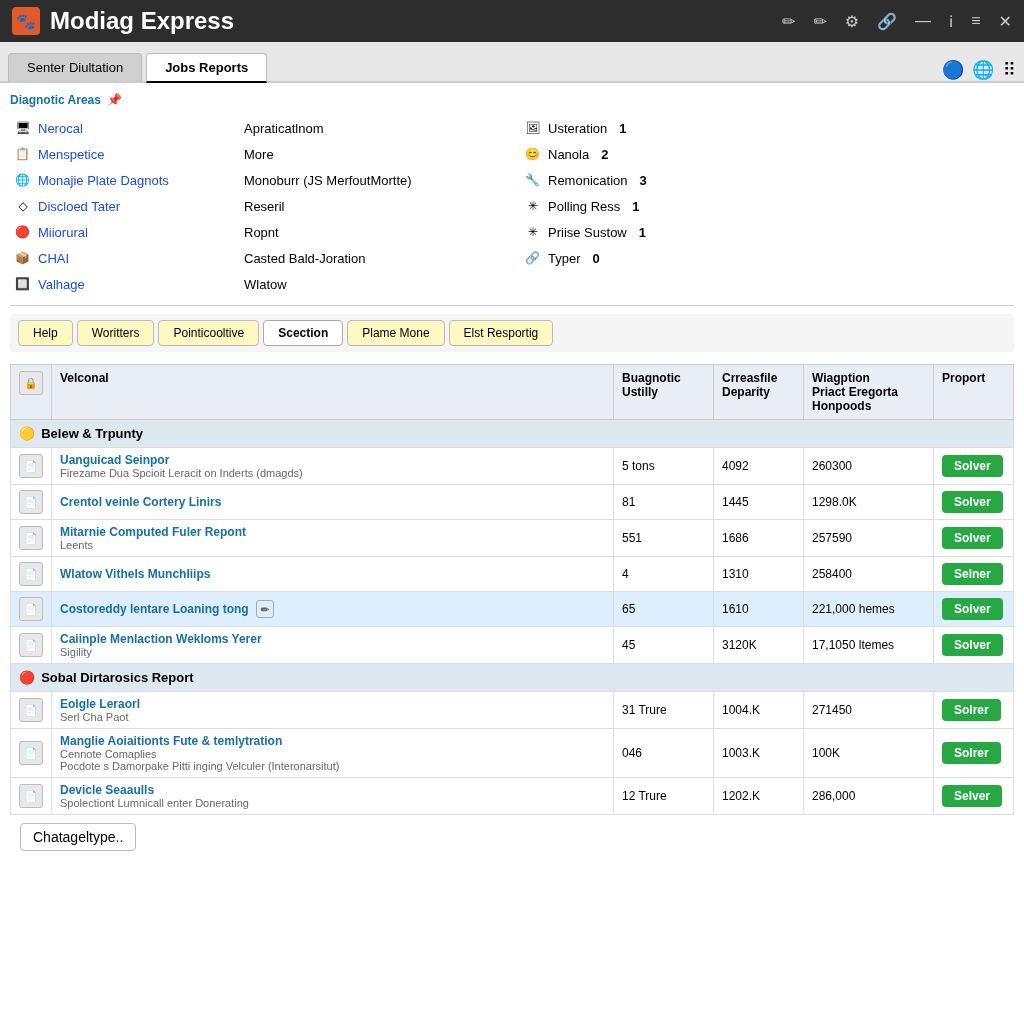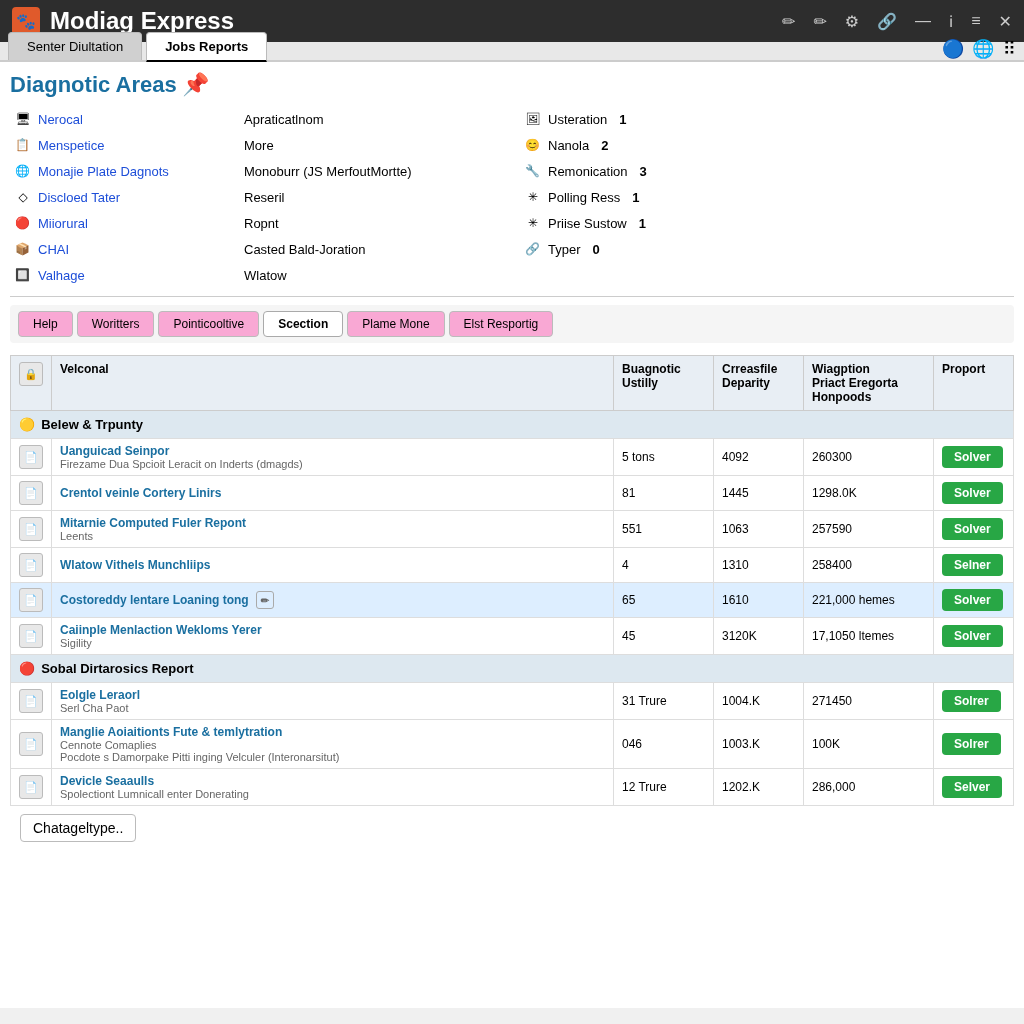--- a/index.html
+++ b/index.html
@@ -26,21 +26,21 @@
     .title-bar-controls { display: flex; gap: 18px; align-items: center; }
     .title-bar-controls span { color: #ccc; cursor: pointer; font-size: 16px; }
 
     
     .tab-bar {
       background: #e8e8e8;
       display: flex;
       align-items: flex-end;
       padding: 0 8px;
       border-bottom: 2px solid #ccc;
-      height: 20px;
+      height: 41px;
     }
     .tab {
       padding: 6px 18px;
       background: #d0d0d0;
       border: 1px solid #bbb;
       border-bottom: none;
       cursor: pointer;
       font-size: 13px;
       border-radius: 4px 4px 0 0;
       margin-right: 4px;
@@ -53,21 +53,21 @@
     }
     .tab-bar-right { margin-left: auto; display: flex; gap: 8px; align-items: center; }
     .tab-bar-right span { font-size: 18px; cursor: pointer; }
 
     
     .main-content { background: white; padding: 10px; height: calc(1024px - 42px - 36px); overflow-y: auto; }
 
     
     .section-header {
       color: #1a6fa0;
-      font-size: 22px;
+      font-size: 12px;
       font-weight: bold;
       margin-bottom: 10px;
       display: flex;
       align-items: flex-end;
       gap: 6px;
     }
     .diag-grid {
       display: grid;
       grid-template-columns: 230px 280px 1fr;
       gap: 4px 0;
@@ -95,21 +95,21 @@
     .sub-tabs {
       display: flex;
       gap: 4px;
       margin-bottom: 12px;
       background: #f5f5f5;
       padding: 6px 8px;
       border-radius: 4px;
     }
     .sub-tab {
       padding: 5px 14px;
-      background: #f9a8d4;
+      background: #fef9c3;
       border: 1px solid #bbb;
       border-radius: 4px;
       cursor: pointer;
       font-size: 12px;
     }
     .sub-tab.active {
       background: white;
       border-color: #aaa;
       font-weight: bold;
     }
@@ -370,21 +370,21 @@
         </tr>
         <tr class="data-row">
           <td>
             <div class="row-icon">📄</div>
           </td>
           <td>
             <div class="row-title">Mitarnie Computed Fuler Repont</div>
             <div class="row-subtitle">Leents</div>
           </td>
           <td>551</td>
-          <td>1063</td>
+          <td>1686</td>
           <td>257590</td>
           <td><button class="solve-btn">Solver</button></td>
         </tr>
         <tr class="data-row">
           <td>
             <div class="row-icon">📄</div>
           </td>
           <td>
             <div class="row-title">Wlatow Vithels Munchliips</div>
           </td>

